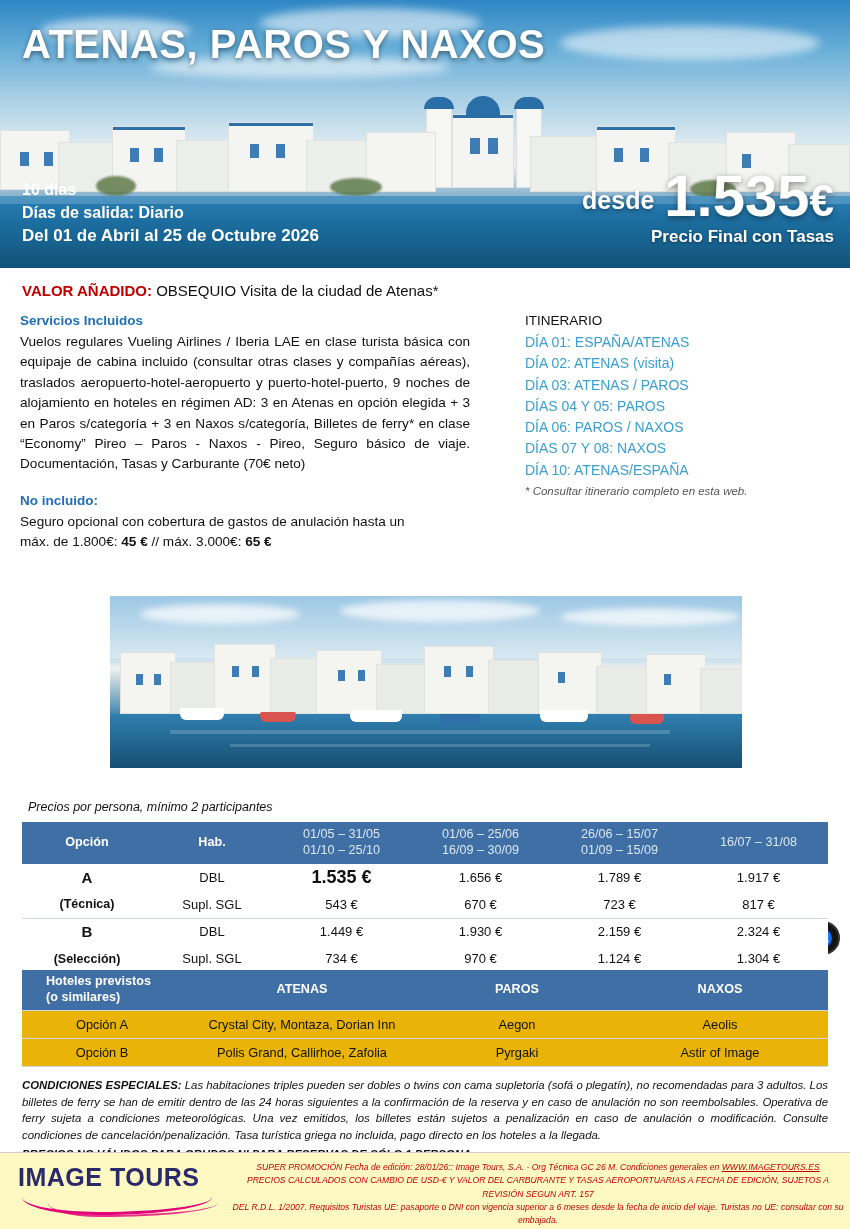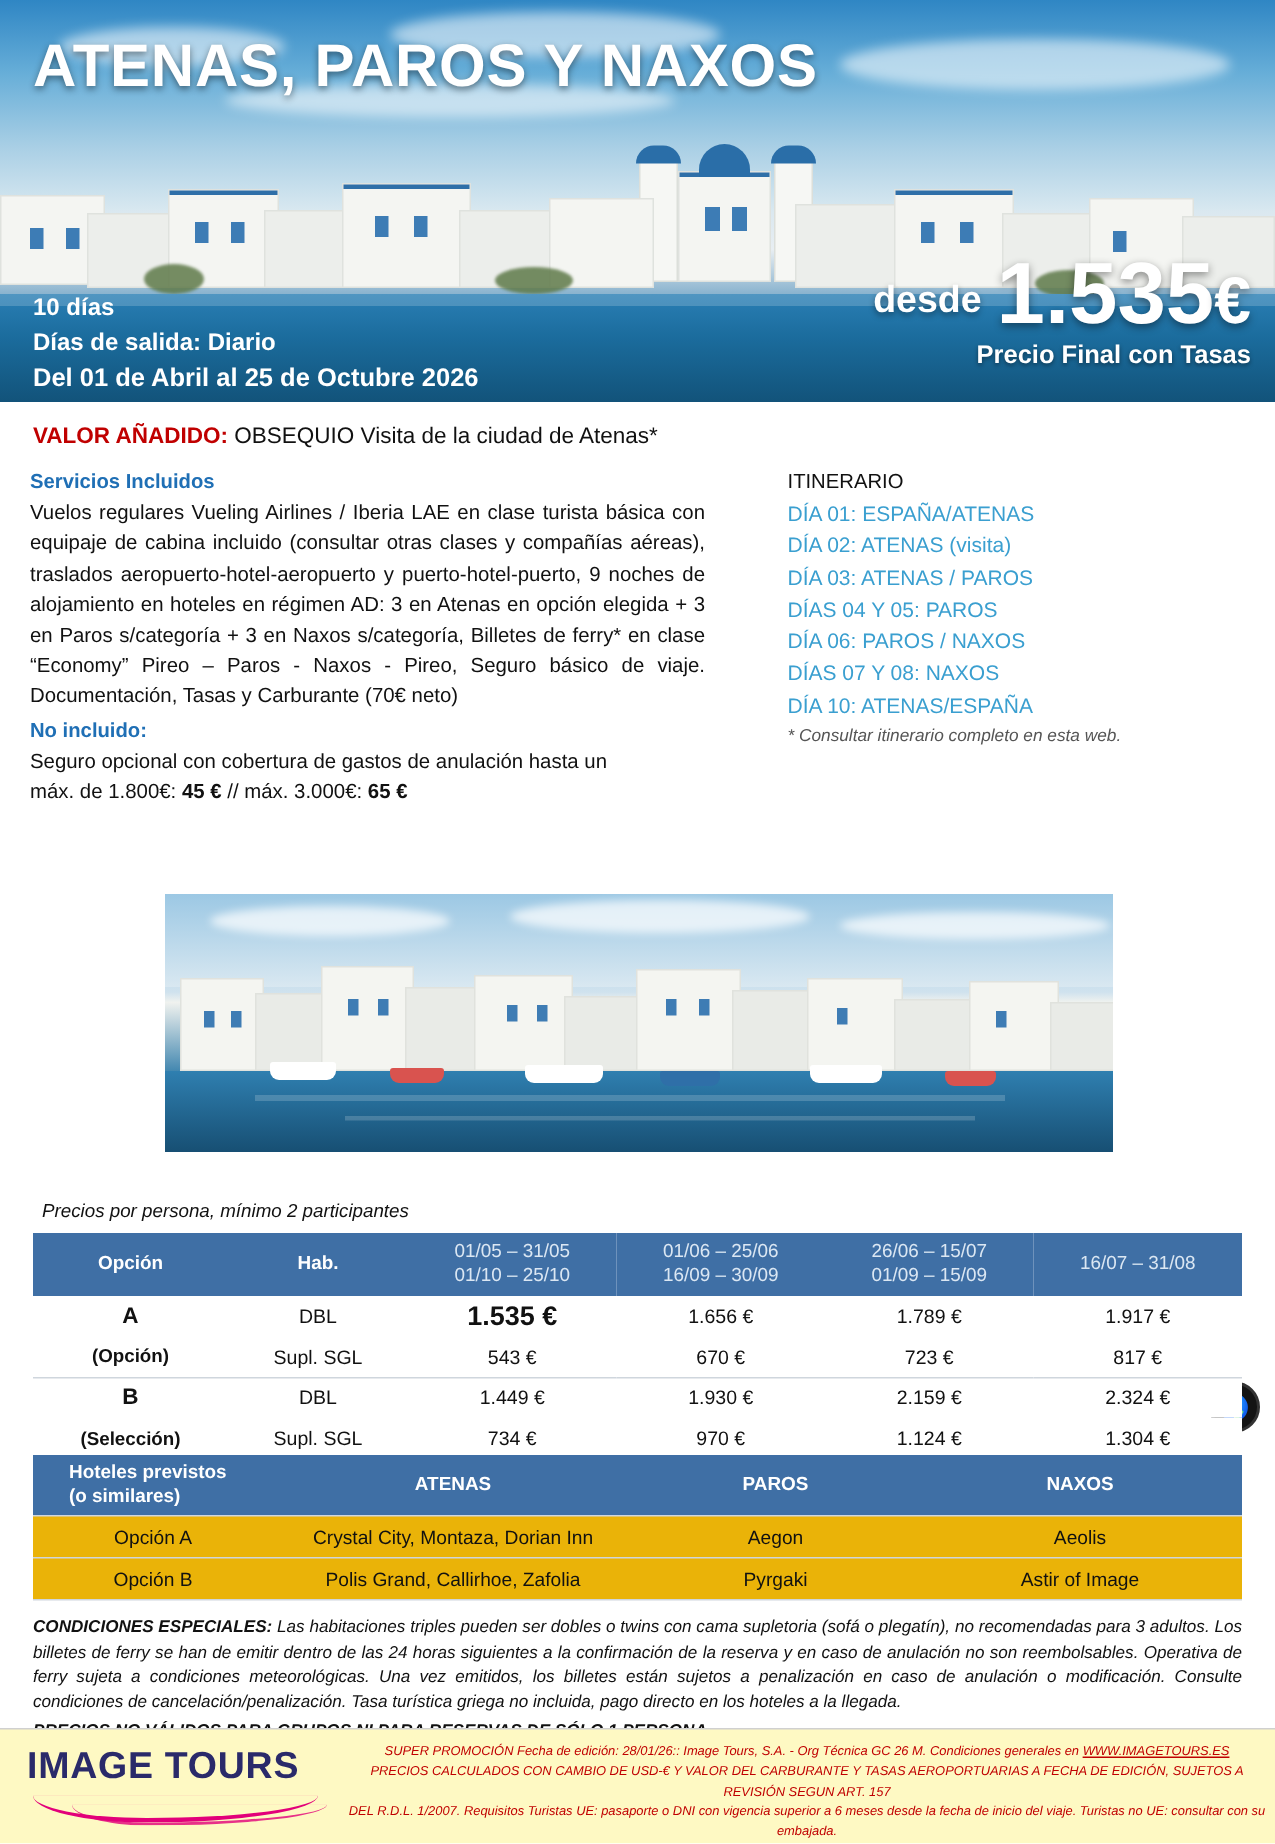--- a/index.html
+++ b/index.html
@@ -57,21 +57,21 @@
 
   .hero-title {
     position:absolute; left:22px; top:22px;
     font-size: 40px; font-weight: bold; color:#ffffff;
     letter-spacing: .5px;
     text-shadow: 0 2px 5px rgba(0,0,0,.45);
     z-index: 5;
   }
   .hero-left {
     position:absolute; left:22px; top:178px; z-index:6;
-    color:#ffffff; font-weight:bold; line-height:1.45;margin-top:16px;
+    color:#ffffff; font-weight:bold; line-height:1.45;
   }
   .hero-left .l1 { font-size: 16px; }
   .hero-left .l2 { font-size: 16px; }
   .hero-left .l3 { font-size: 17px; }
   .hero-right {
     position:absolute; right:16px; top:168px; z-index:6; text-align:right; color:#fff;
   }
   .price-row { display:flex; align-items:flex-end; justify-content:flex-end; }
   .desde { font-size: 25px; font-weight:bold; margin-right:10px; margin-bottom:8px; text-shadow: 0 2px 4px rgba(0,0,0,.4);}
   .price { font-size: 58px; font-weight:bold; line-height:.95; text-shadow: 0 2px 6px rgba(0,0,0,.45);}
@@ -91,21 +91,21 @@
   .col-left {
     position:absolute; left:20px; top:0; width:450px;
   }
   .col-right {
     position:absolute; left:525px; top:0; width:305px;
   }
   .sec-title { color:#1f6fb5; font-weight:bold; font-size:13.5px; margin-bottom:4px;}
   .para {
     font-size: 13.6px; line-height: 1.5; color:#111; text-align: justify;
   }
-  .noinc { margin-top: 4px; }
+  .noinc { margin-top: 18px; }
   .noinc .sec-title { color:#1f6fb5; }
   .b { font-weight:bold; }
 
   .itin-title { font-size:13.5px; color:#111; margin-bottom:4px;}
   .itin-item { font-size:14px; color:#3a9fd0; line-height:1.52; }
   .itin-note { font-size:11.5px; color:#555; font-style:italic; margin-top:4px;}
 
   
   .photo {
     position:absolute; left:110px; top:596px; width:632px; height:172px;
@@ -377,21 +377,21 @@
   <tbody>
     <tr>
       <td class="opt-name">A</td>
       <td>DBL</td>
       <td class="big-price">1.535 €</td>
       <td>1.656 €</td>
       <td>1.789 €</td>
       <td>1.917 €</td>
     </tr>
     <tr class="sep">
-      <td class="opt-sub">(Opción)</td>
+      <td class="opt-sub">(Técnica)</td>
       <td>Supl. SGL</td>
       <td>543 €</td>
       <td>670 €</td>
       <td>723 €</td>
       <td>817 €</td>
     </tr>
     <tr>
       <td class="opt-name">B</td>
       <td>DBL</td>
       <td>1.449 €</td>

